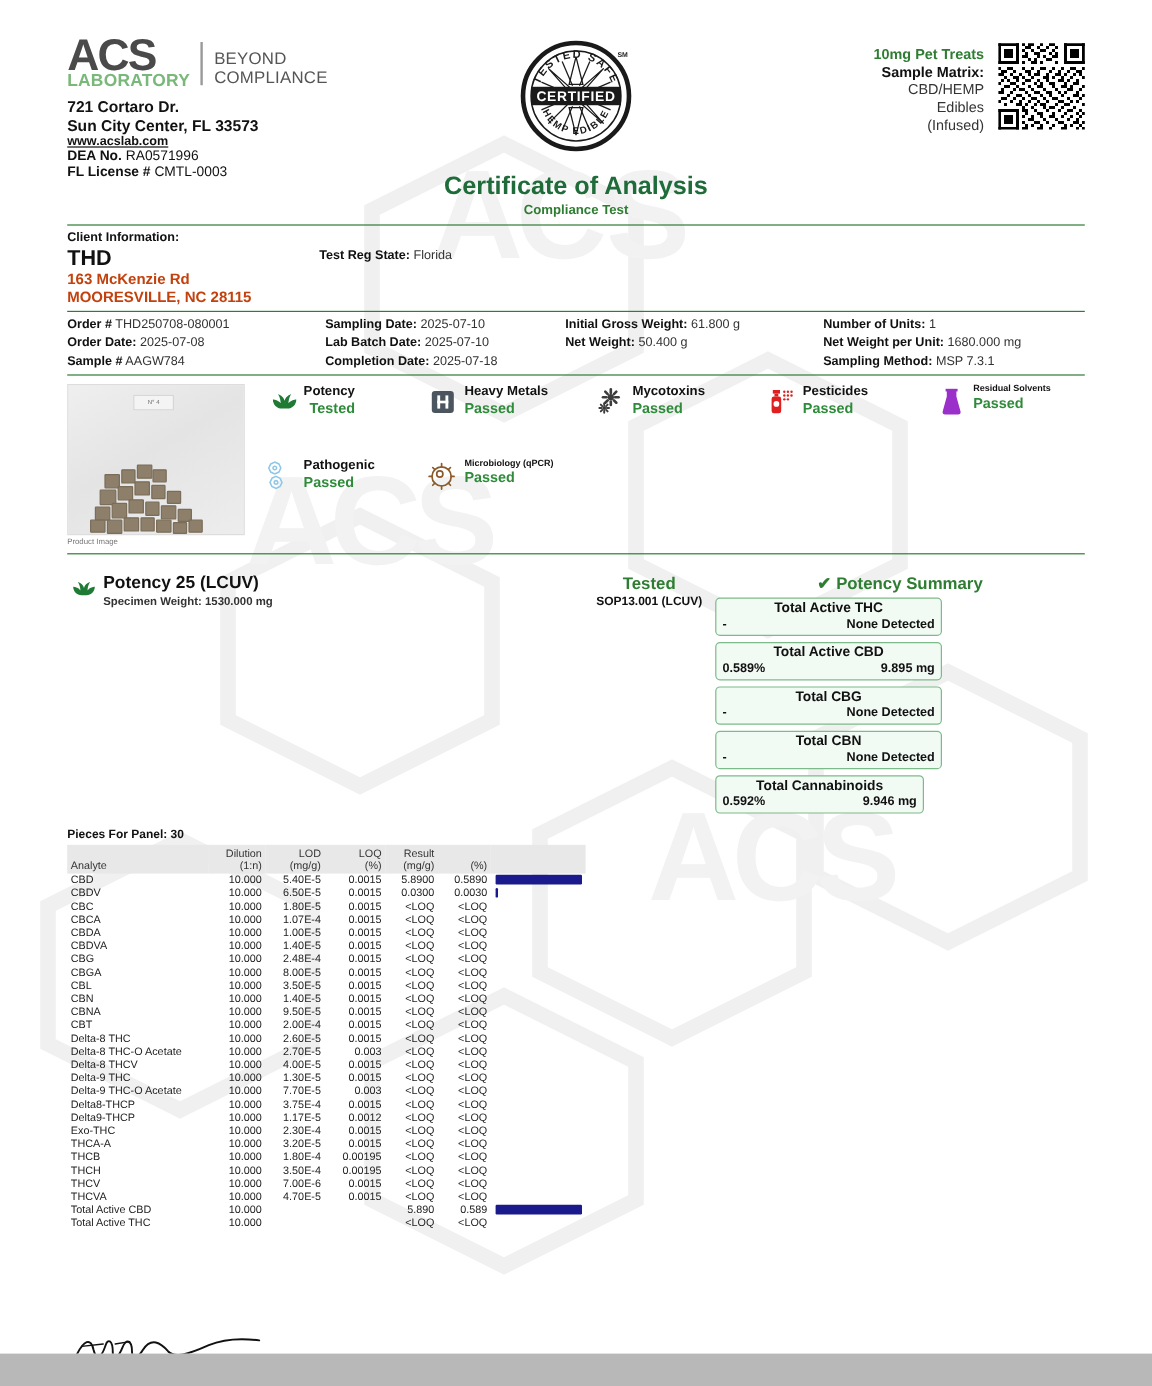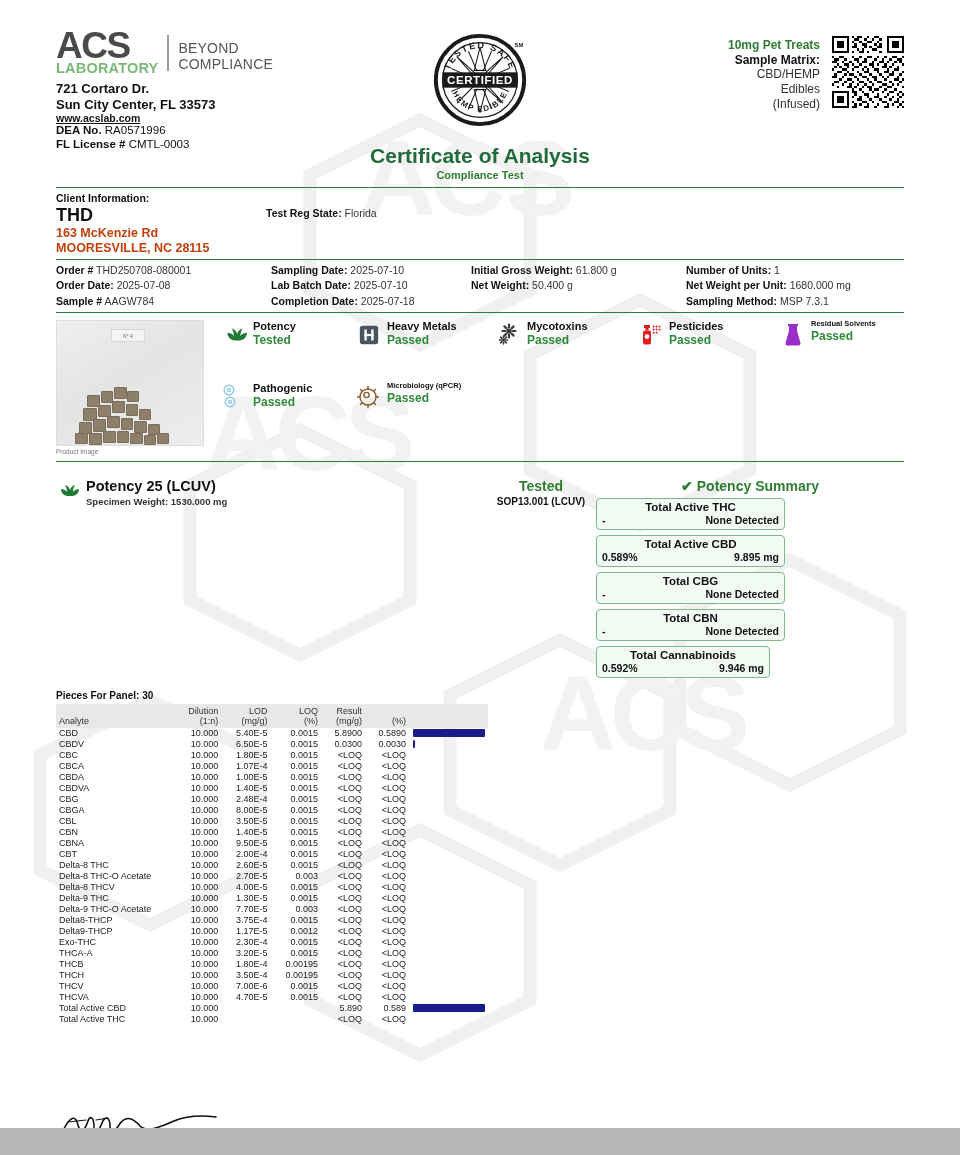--- a/index.html
+++ b/index.html
@@ -531,21 +531,21 @@
           <div class="treat" style="left:73px;top:112px;width:13px;height:11px;"></div>
           <div class="treat" style="left:87px;top:114px;width:12px;height:10px;"></div>
           <div class="treat" style="left:100px;top:112px;width:12px;height:11px;"></div>
         </div>
         <div class="prod-cap">Product Image</div>
       </div>
 
       <div class="status-grid">
         <div class="status-row">
 
-          <div class="st-item" style="width:134px;">
+          <div class="st-item" style="width:134px;text-align:right;">
             <div class="st-ico">
               <svg width="26" height="26" viewBox="0 0 24 24" fill="#1f7a34">
                 <path d="M12 23v-6M12 17c-4 0-7-3-7-7 0 0 4 0 6 3 0-4-2-7-2-7s4 1 5 5c1-4 5-5 5-5s-2 3-2 7c2-3 6-3 6-3 0 4-3 7-7 7z"></path>
               </svg>
             </div>
             <div class="st-txt">
               <div class="st-name">Potency</div>
               <div class="st-res">Tested</div>
             </div>
           </div>

